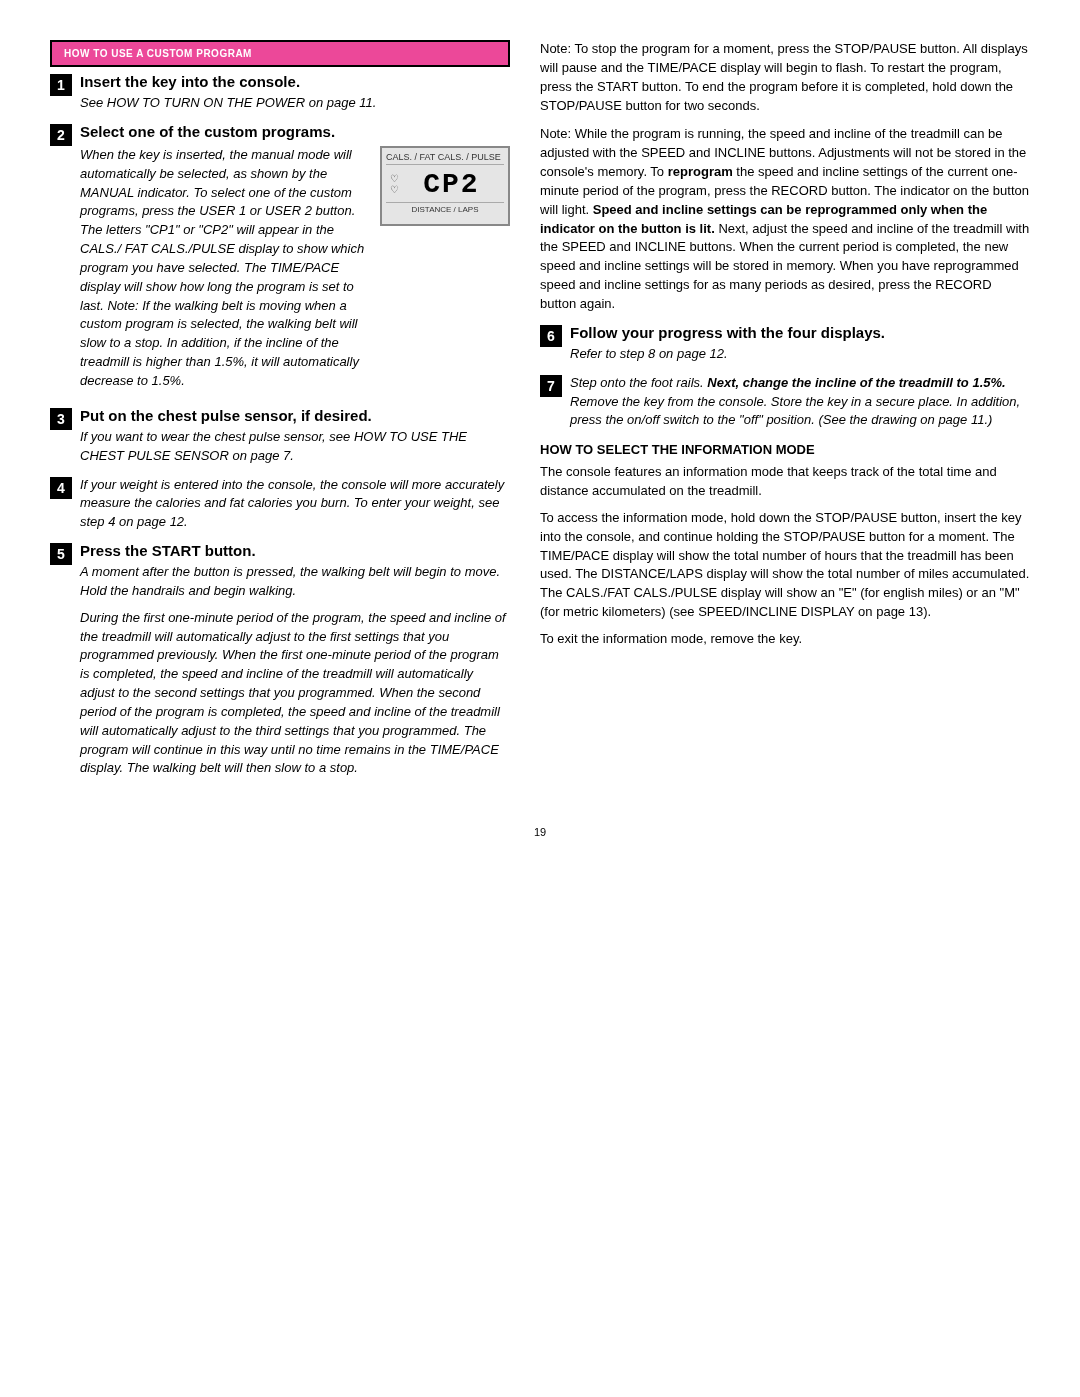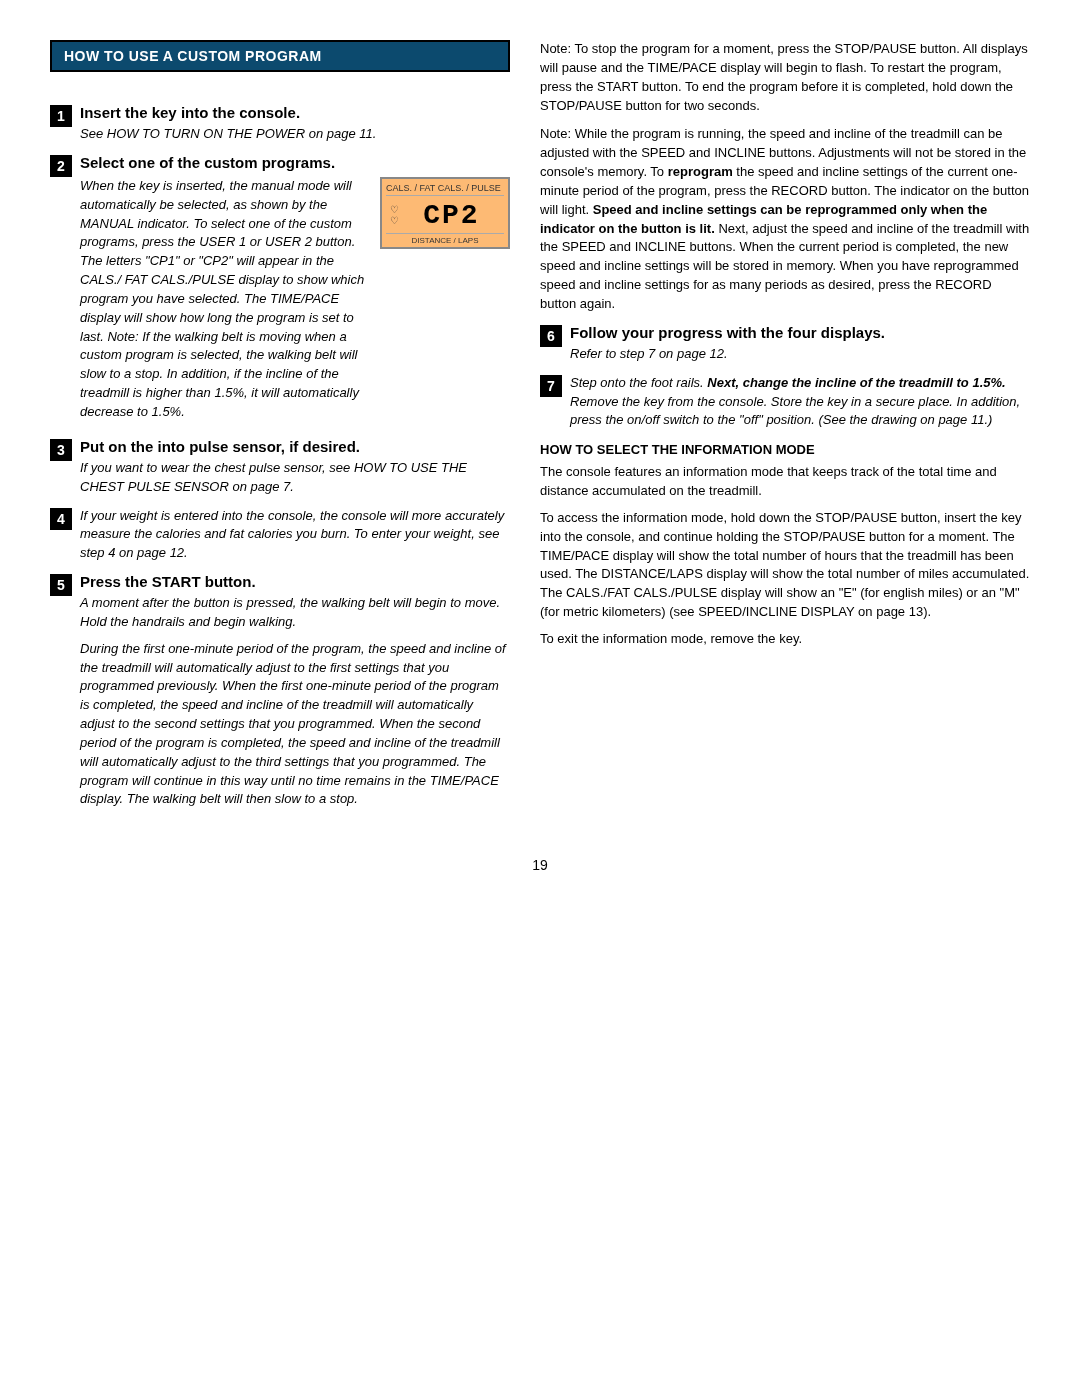--- a/index.html
+++ b/index.html
@@ -33,26 +33,26 @@
       flex: 1;
       max-width: 460px;
     }
 
     .right-col {
       flex: 1;
     }
 
     .section-header {
       border: 2px solid #000;
-      background: #0c4a6e;
+      background: #ec4899;
       color: #fff;
       font-weight: bold;
-      font-size: 14px;
+      font-size: 10px;
       padding: 6px 12px;
-      margin-bottom: 32px;
+      margin-bottom: 6px;
       display: inline-block;
       width: 100%;
       letter-spacing: 0.5px;
     }
 
     .step-container {
       display: flex;
       align-items: flex-start;
       margin-bottom: 10px;
       gap: 8px;
@@ -100,27 +100,27 @@
       margin: 6px 0;
     }
 
     .text-with-image {
       flex: 1;
     }
 
     .console-display {
       border: 2px solid #888;
       width: 130px;
-      height: 72px;
+      height: 80px;
       flex-shrink: 0;
       display: flex;
       flex-direction: column;
       padding: 4px;
       position: relative;
-      background: #fdba74;
+      background: #e5e5e5;
     }
 
     .console-top-row {
       display: flex;
       justify-content: space-between;
       font-size: 9px;
       color: #333;
       border-bottom: 1px solid #aaa;
       padding-bottom: 2px;
       margin-bottom: 2px;
@@ -152,21 +152,21 @@
 
     .subsection-header {
       font-weight: bold;
       font-size: 13px;
       margin-bottom: 6px;
       margin-top: 12px;
     }
 
     .page-number {
       text-align: center;
-      font-size: 14px;
+      font-size: 11px;
       margin-top: 30px;
     }
 
     .right-note {
       margin-bottom: 10px;
       font-size: 13px;
       line-height: 1.45;
     }
 
     b {
@@ -213,21 +213,21 @@
               <div class="console-bottom">DISTANCE / LAPS</div>
             </div>
           </div>
         </div>
       </div>
 
       
       <div class="step-container">
         <div class="step-number">3</div>
         <div class="step-body">
-          <div class="step-title">Put on the into pulse sensor, if desired.</div>
+          <div class="step-title">Put on the chest pulse sensor, if desired.</div>
           <div class="step-content">If you want to wear the chest pulse sensor, see HOW TO USE THE CHEST PULSE SENSOR on page 7.</div>
         </div>
       </div>
 
       
       <div class="step-container">
         <div class="step-number">4</div>
         <div class="step-body">
           <div class="step-content">If your weight is entered into the console, the console will more accurately measure the calories and fat calories you burn. To enter your weight, see step 4 on page 12.</div>
         </div>
@@ -250,21 +250,21 @@
       <p class="right-note">Note: To stop the program for a moment, press the STOP/PAUSE button. All displays will pause and the TIME/PACE display will begin to flash. To restart the program, press the START button. To end the program before it is completed, hold down the STOP/PAUSE button for two seconds.</p>
 
       <p class="right-note">
         <span>Note: While the program is running, the speed and incline of the treadmill can be adjusted with the SPEED and INCLINE buttons. Adjustments will not be stored in the console's memory. To </span><b>reprogram</b><span> the speed and incline settings of the current one-minute period of the program, press the RECORD button. The indicator on the button will light. </span><b>Speed and incline settings can be reprogrammed only when the indicator on the button is lit.</b><span> Next, adjust the speed and incline of the treadmill with the SPEED and INCLINE buttons. When the current period is completed, the new speed and incline settings will be stored in memory. When you have reprogrammed speed and incline settings for as many periods as desired, press the RECORD button again.</span>
       </p>
 
       <div class="step-container">
         <div class="step-number">6</div>
         <div class="step-body">
           <div class="step-title">Follow your progress with the four displays.</div>
-          <div class="step-content">Refer to step 7 on page 12.</div>
+          <div class="step-content">Refer to step 8 on page 12.</div>
         </div>
       </div>
 
       <div class="step-container">
         <div class="step-number">7</div>
         <div class="step-body">
           <div class="step-content">
             <span>Step onto the foot rails. </span><b>Next, change the incline of the treadmill to 1.5%.</b><span> Remove the key from the console. Store the key in a secure place. In addition, press the on/off switch to the "off" position. (See the drawing on page 11.)</span>
           </div>
         </div>

